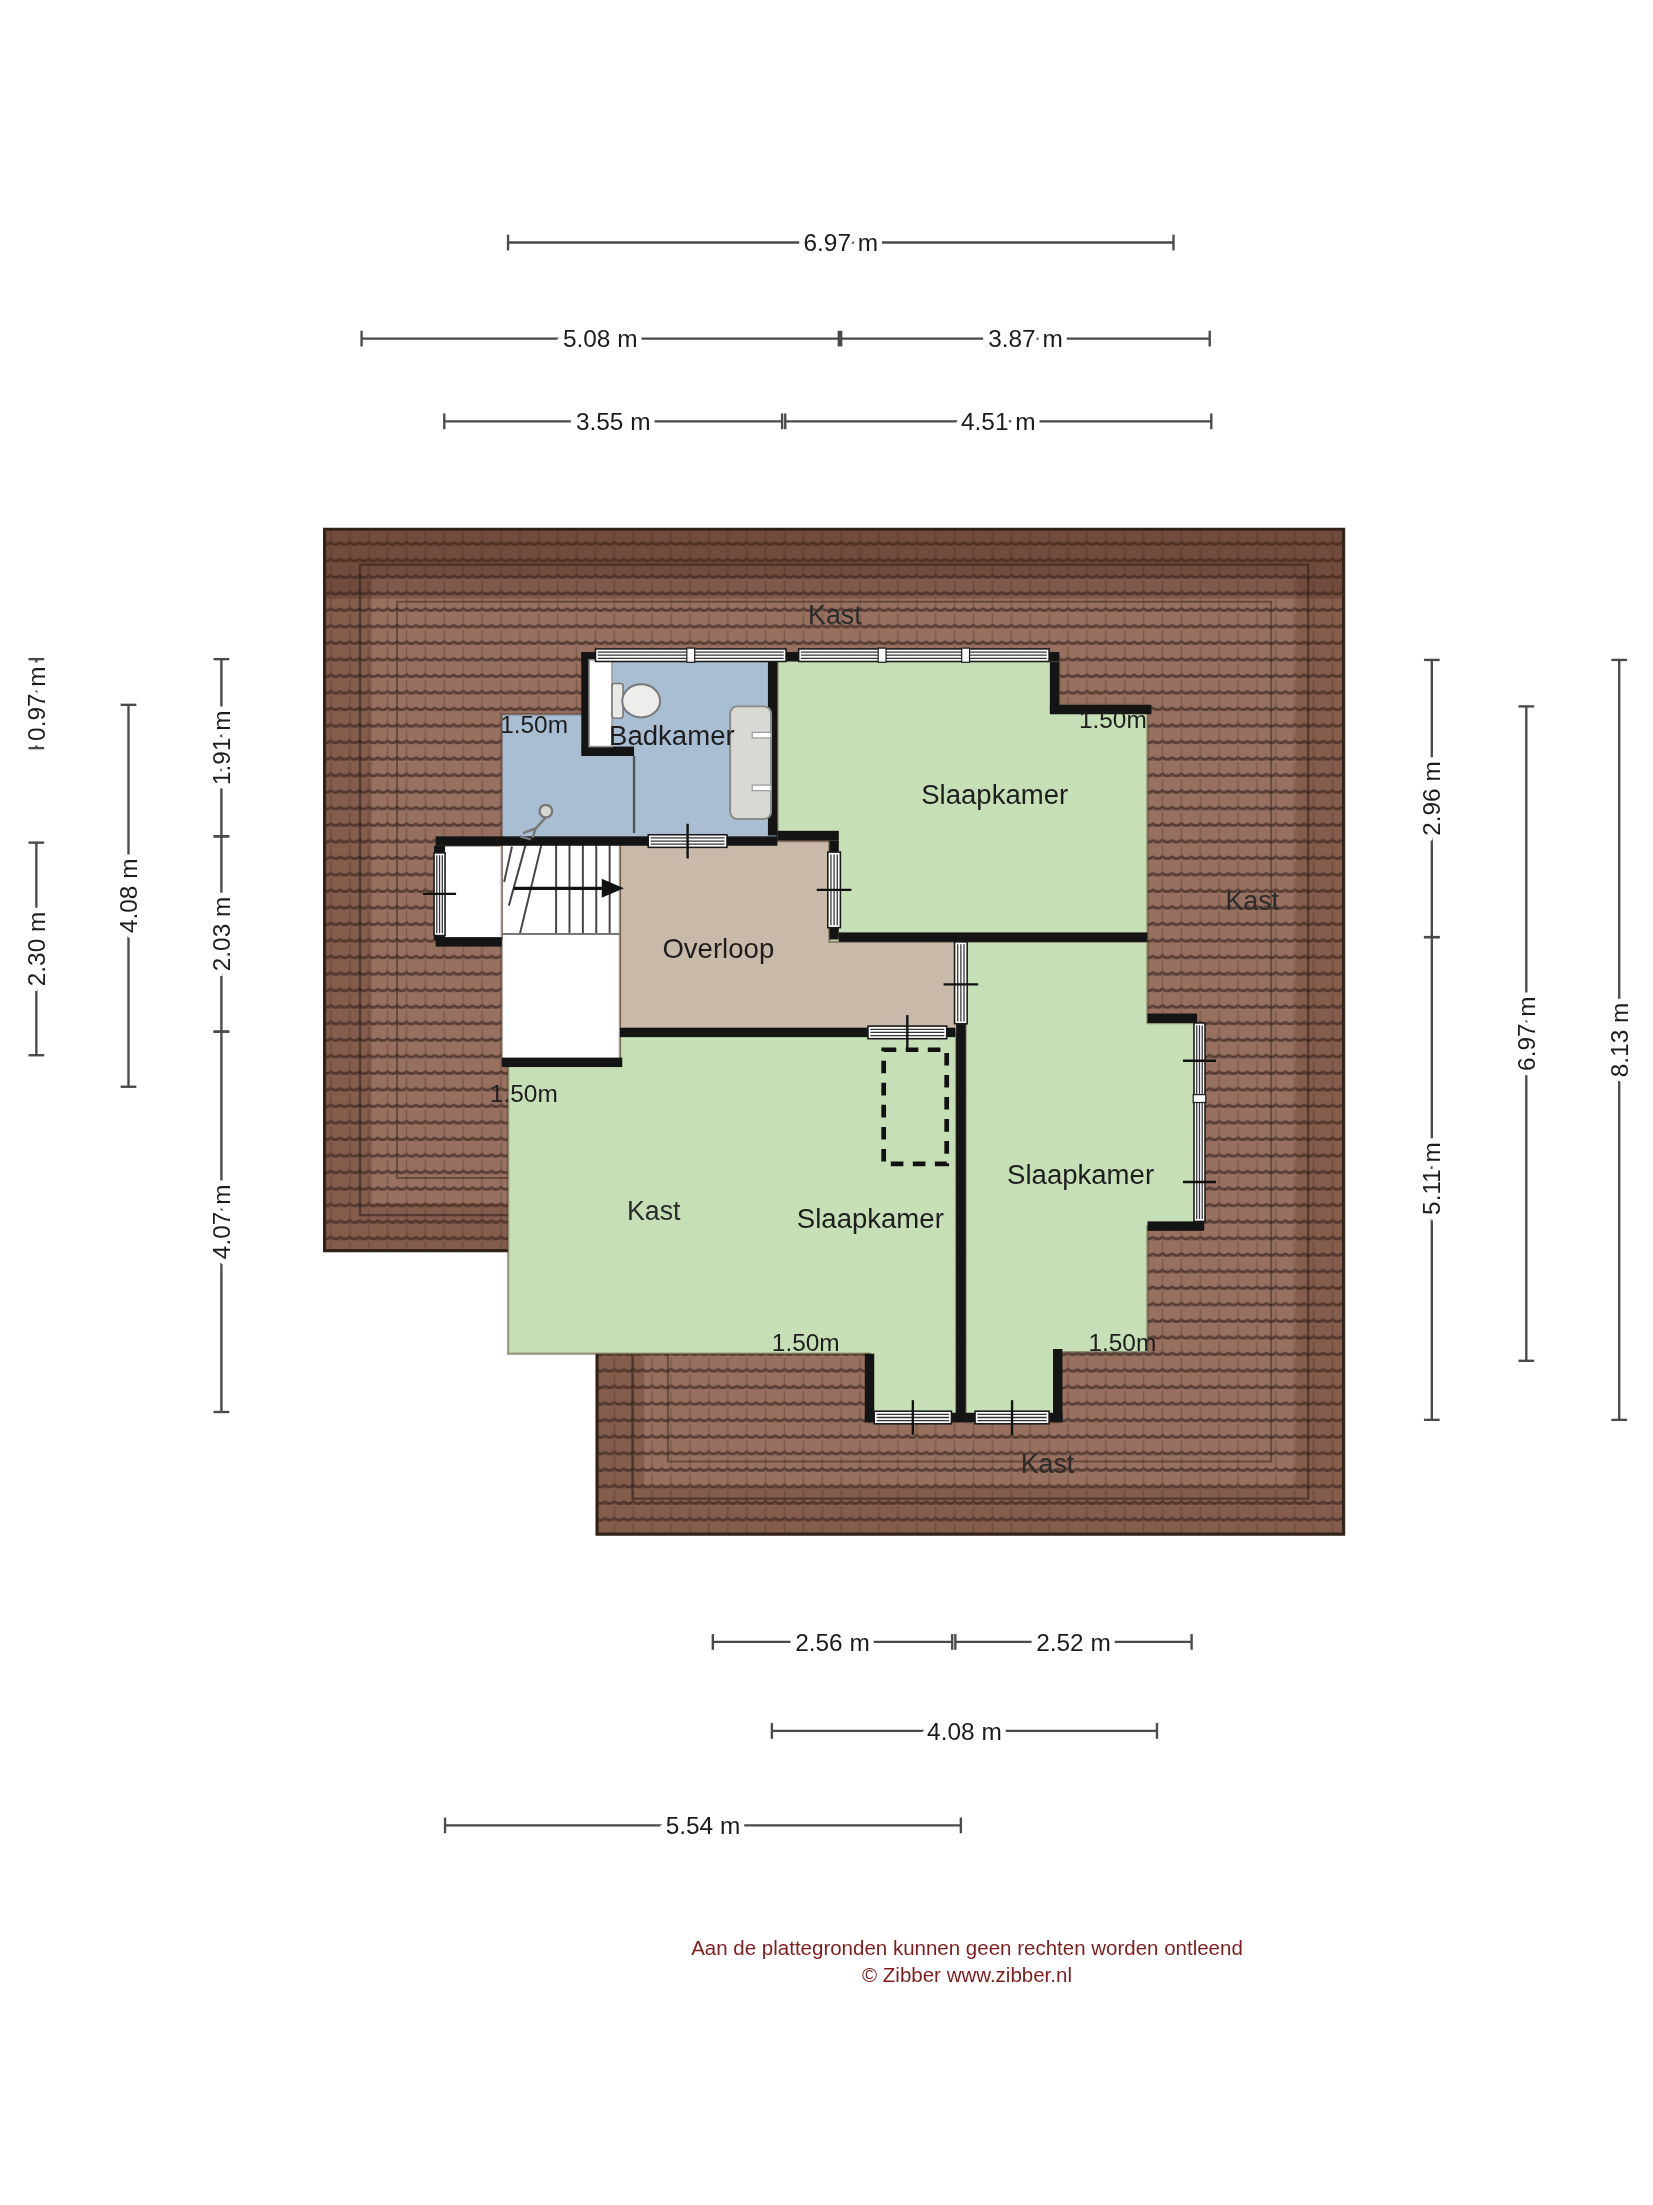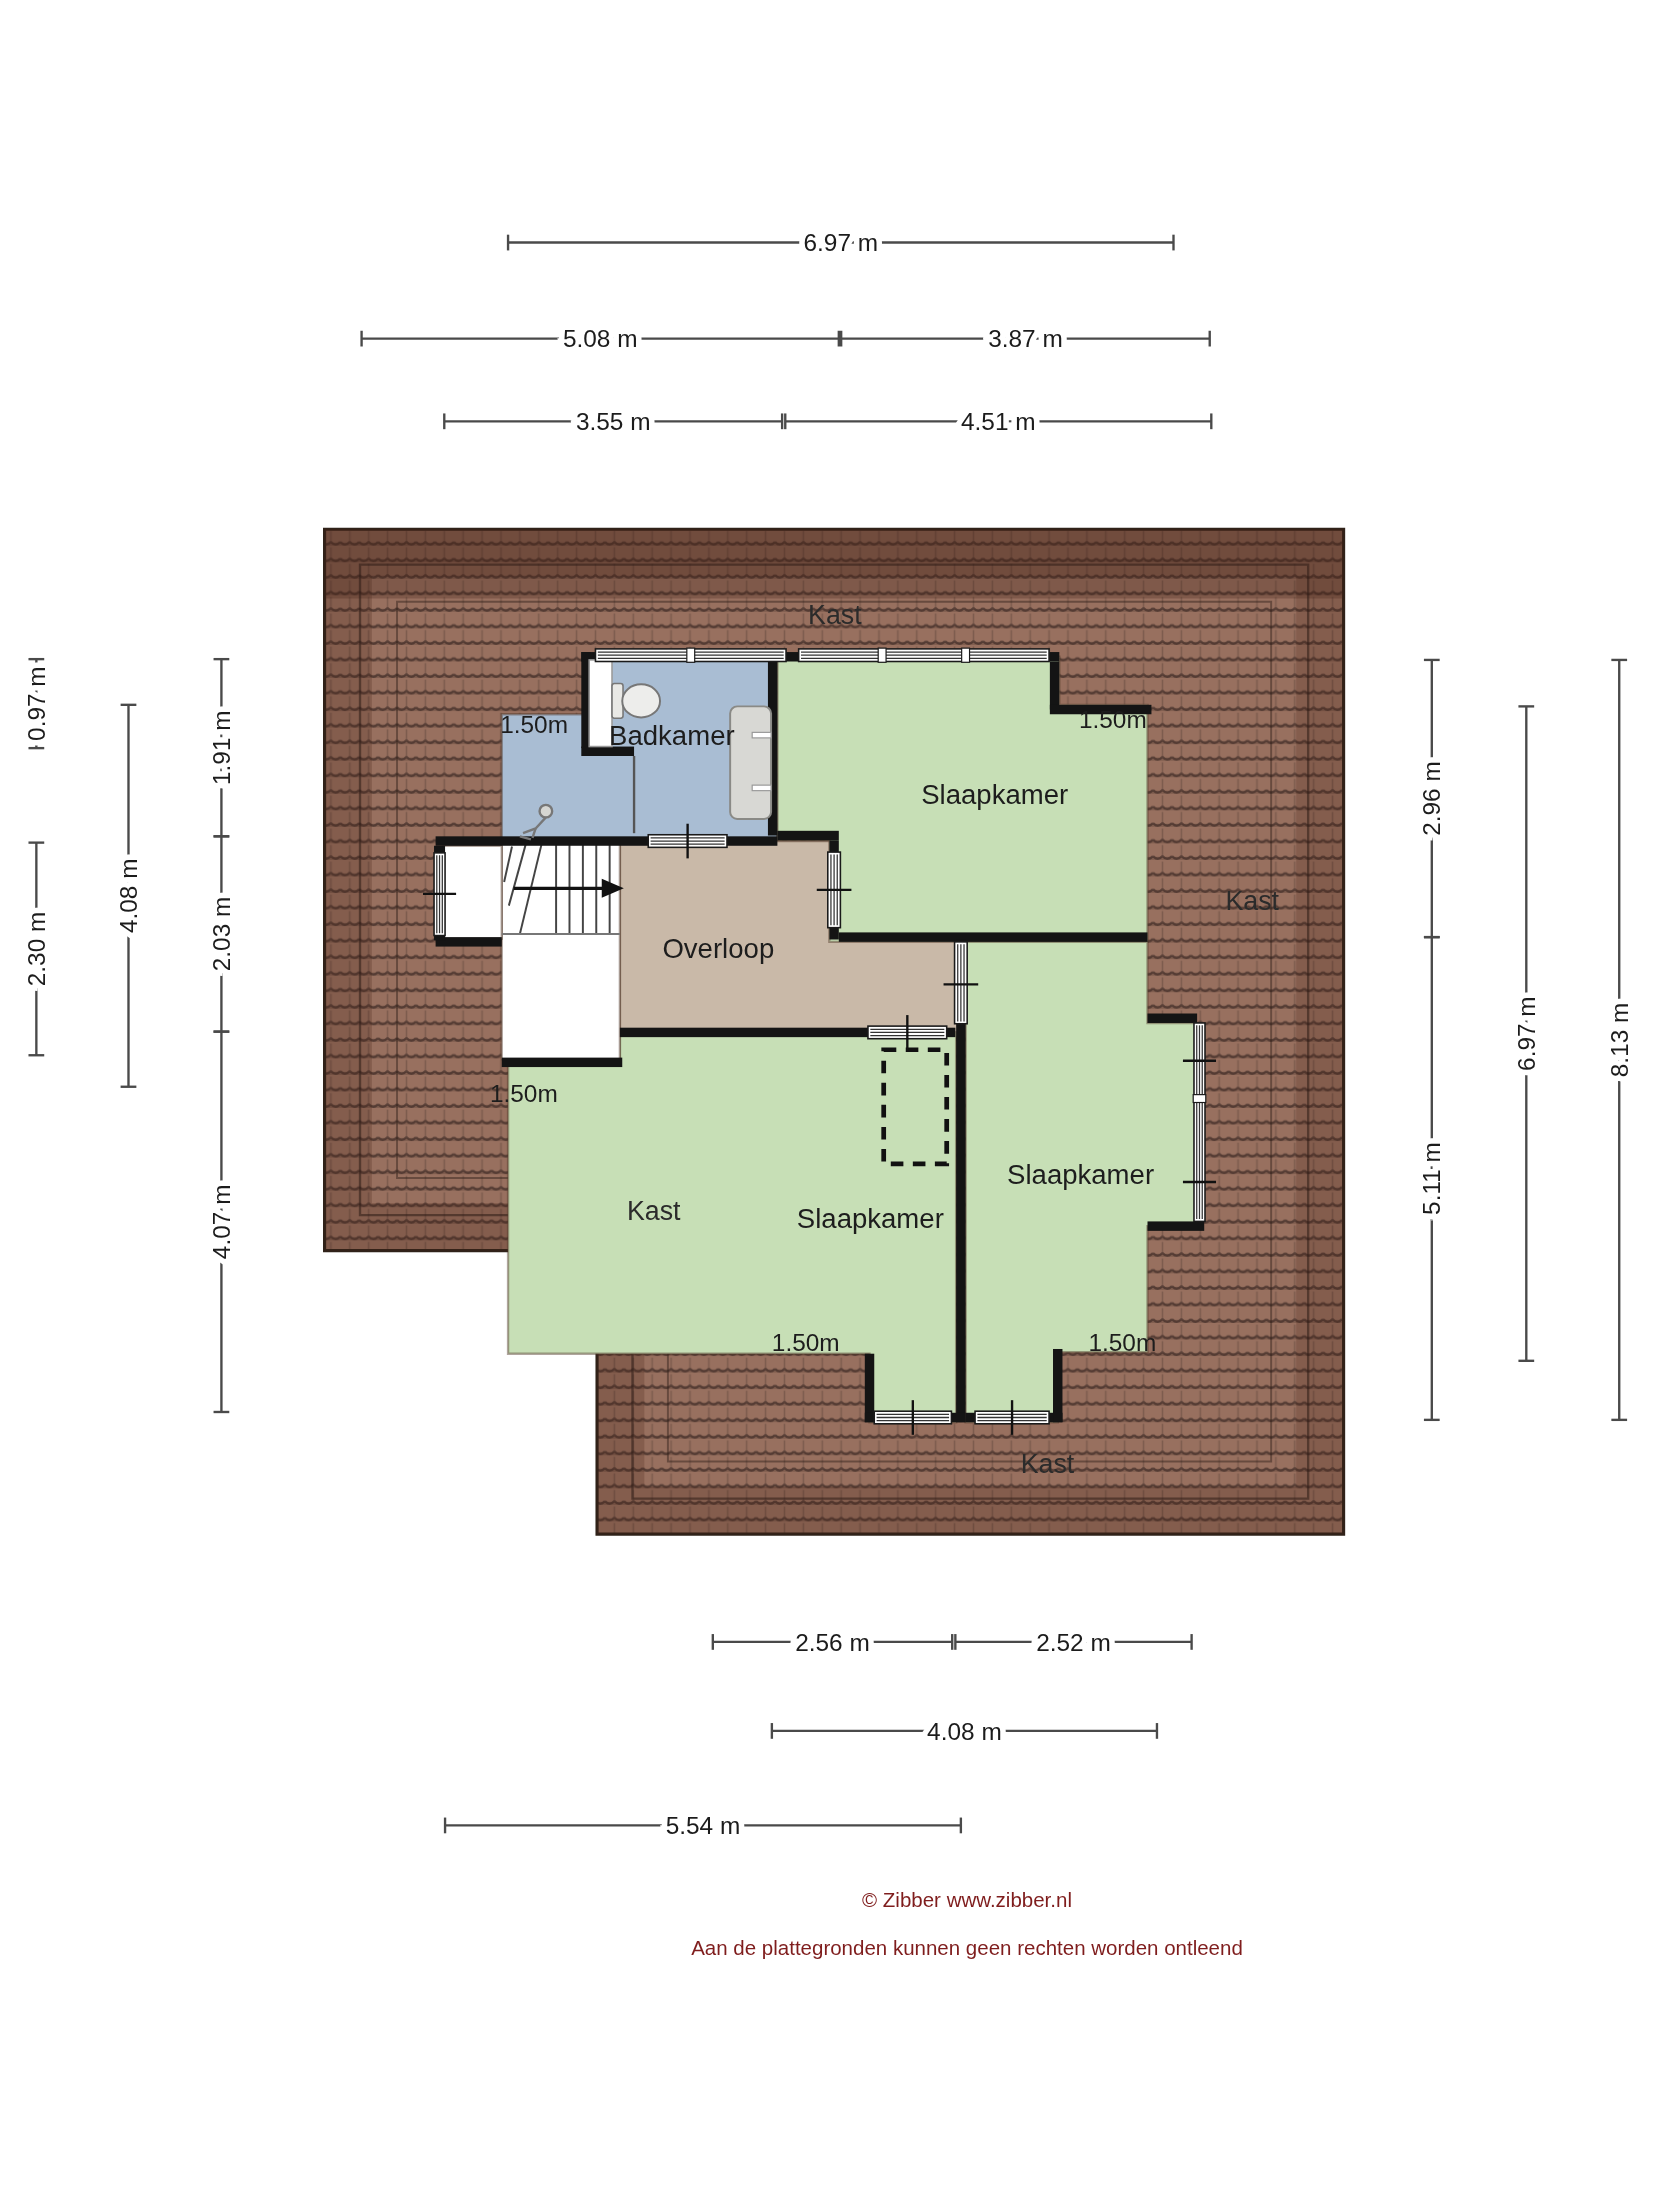--- a/index.html
+++ b/index.html
@@ -315,15 +315,15 @@
         <text x="1330" y="1871" text-anchor="middle" class="kast-label">Kast</text>
         <text x="678" y="931" text-anchor="middle" class="h150-label">1.50m</text>
         <text x="1413" y="924" text-anchor="middle" class="h150-label">1.50m</text>
         <text x="665" y="1399" text-anchor="middle" class="h150-label">1.50m</text>
         <text x="1023" y="1715" text-anchor="middle" class="h150-label">1.50m</text>
         <text x="1425" y="1715" text-anchor="middle" class="h150-label">1.50m</text>
       </g>
 </svg>
 
 <div class="footer-line" style="top:1936px;">Aan de plattegronden kunnen geen rechten worden ontleend</div>
-<div class="footer-line" style="top:1888px;">© Zibber www.zibber.nl</div>
+<div class="footer-line" style="top:1963px;">© Zibber www.zibber.nl</div>
 </div>
 
 
 </body></html>

